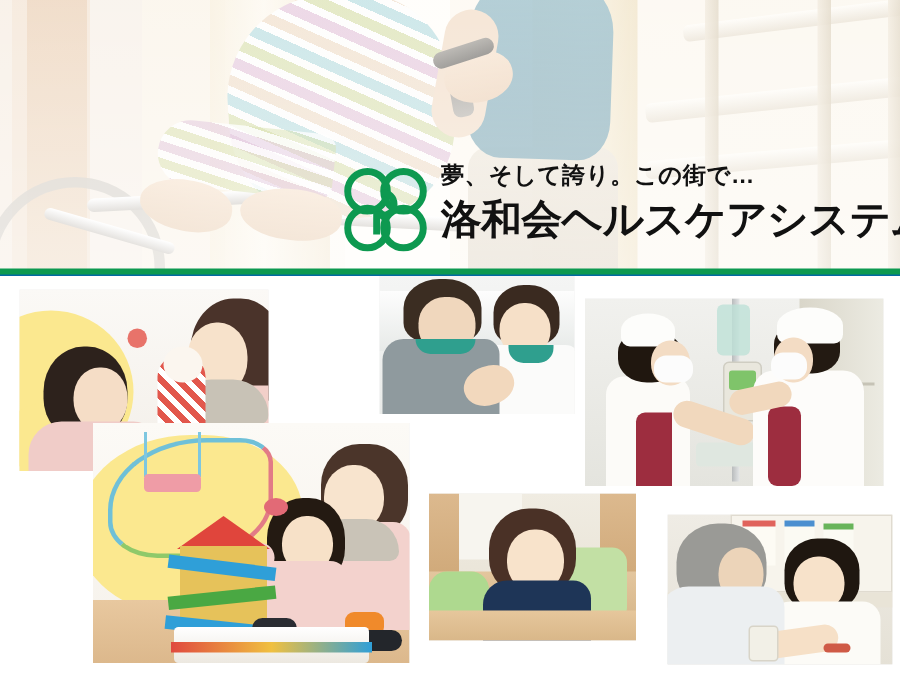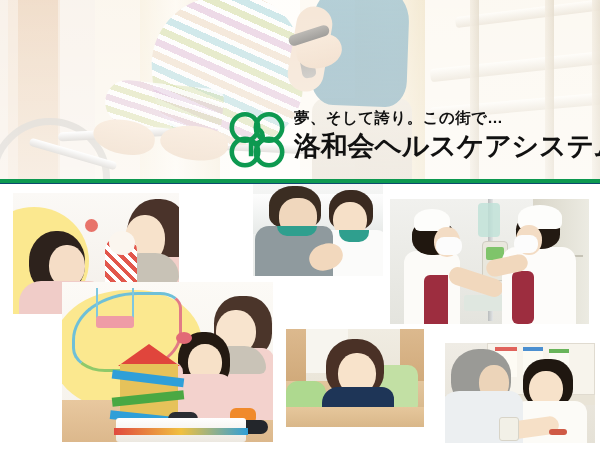--- a/index.html
+++ b/index.html
@@ -2,21 +2,21 @@
 <html><head>
 <meta charset="utf-8">
 <title>Rakuwakai Healthcare System</title>
 <style>
   * { margin:0; padding:0; box-sizing:border-box; }
   html,body{
     width:600px; height:450px; overflow:hidden;
     font-family:"Liberation Sans","DejaVu Sans",sans-serif;
     background:#ffffff;
   }
-  #page{ position:relative; width:600px; height:450px; background:#0c4a6e; }
+  #page{ position:relative; width:600px; height:450px; background:#0369a1; }
 
   
   .banner{
     position:absolute; left:0; top:0; width:600px; height:180px;
     overflow:hidden; background:#fbf7f0;
   }
   
   .bg-wall{
     position:absolute; left:0; top:0; width:600px; height:180px;
     background:

